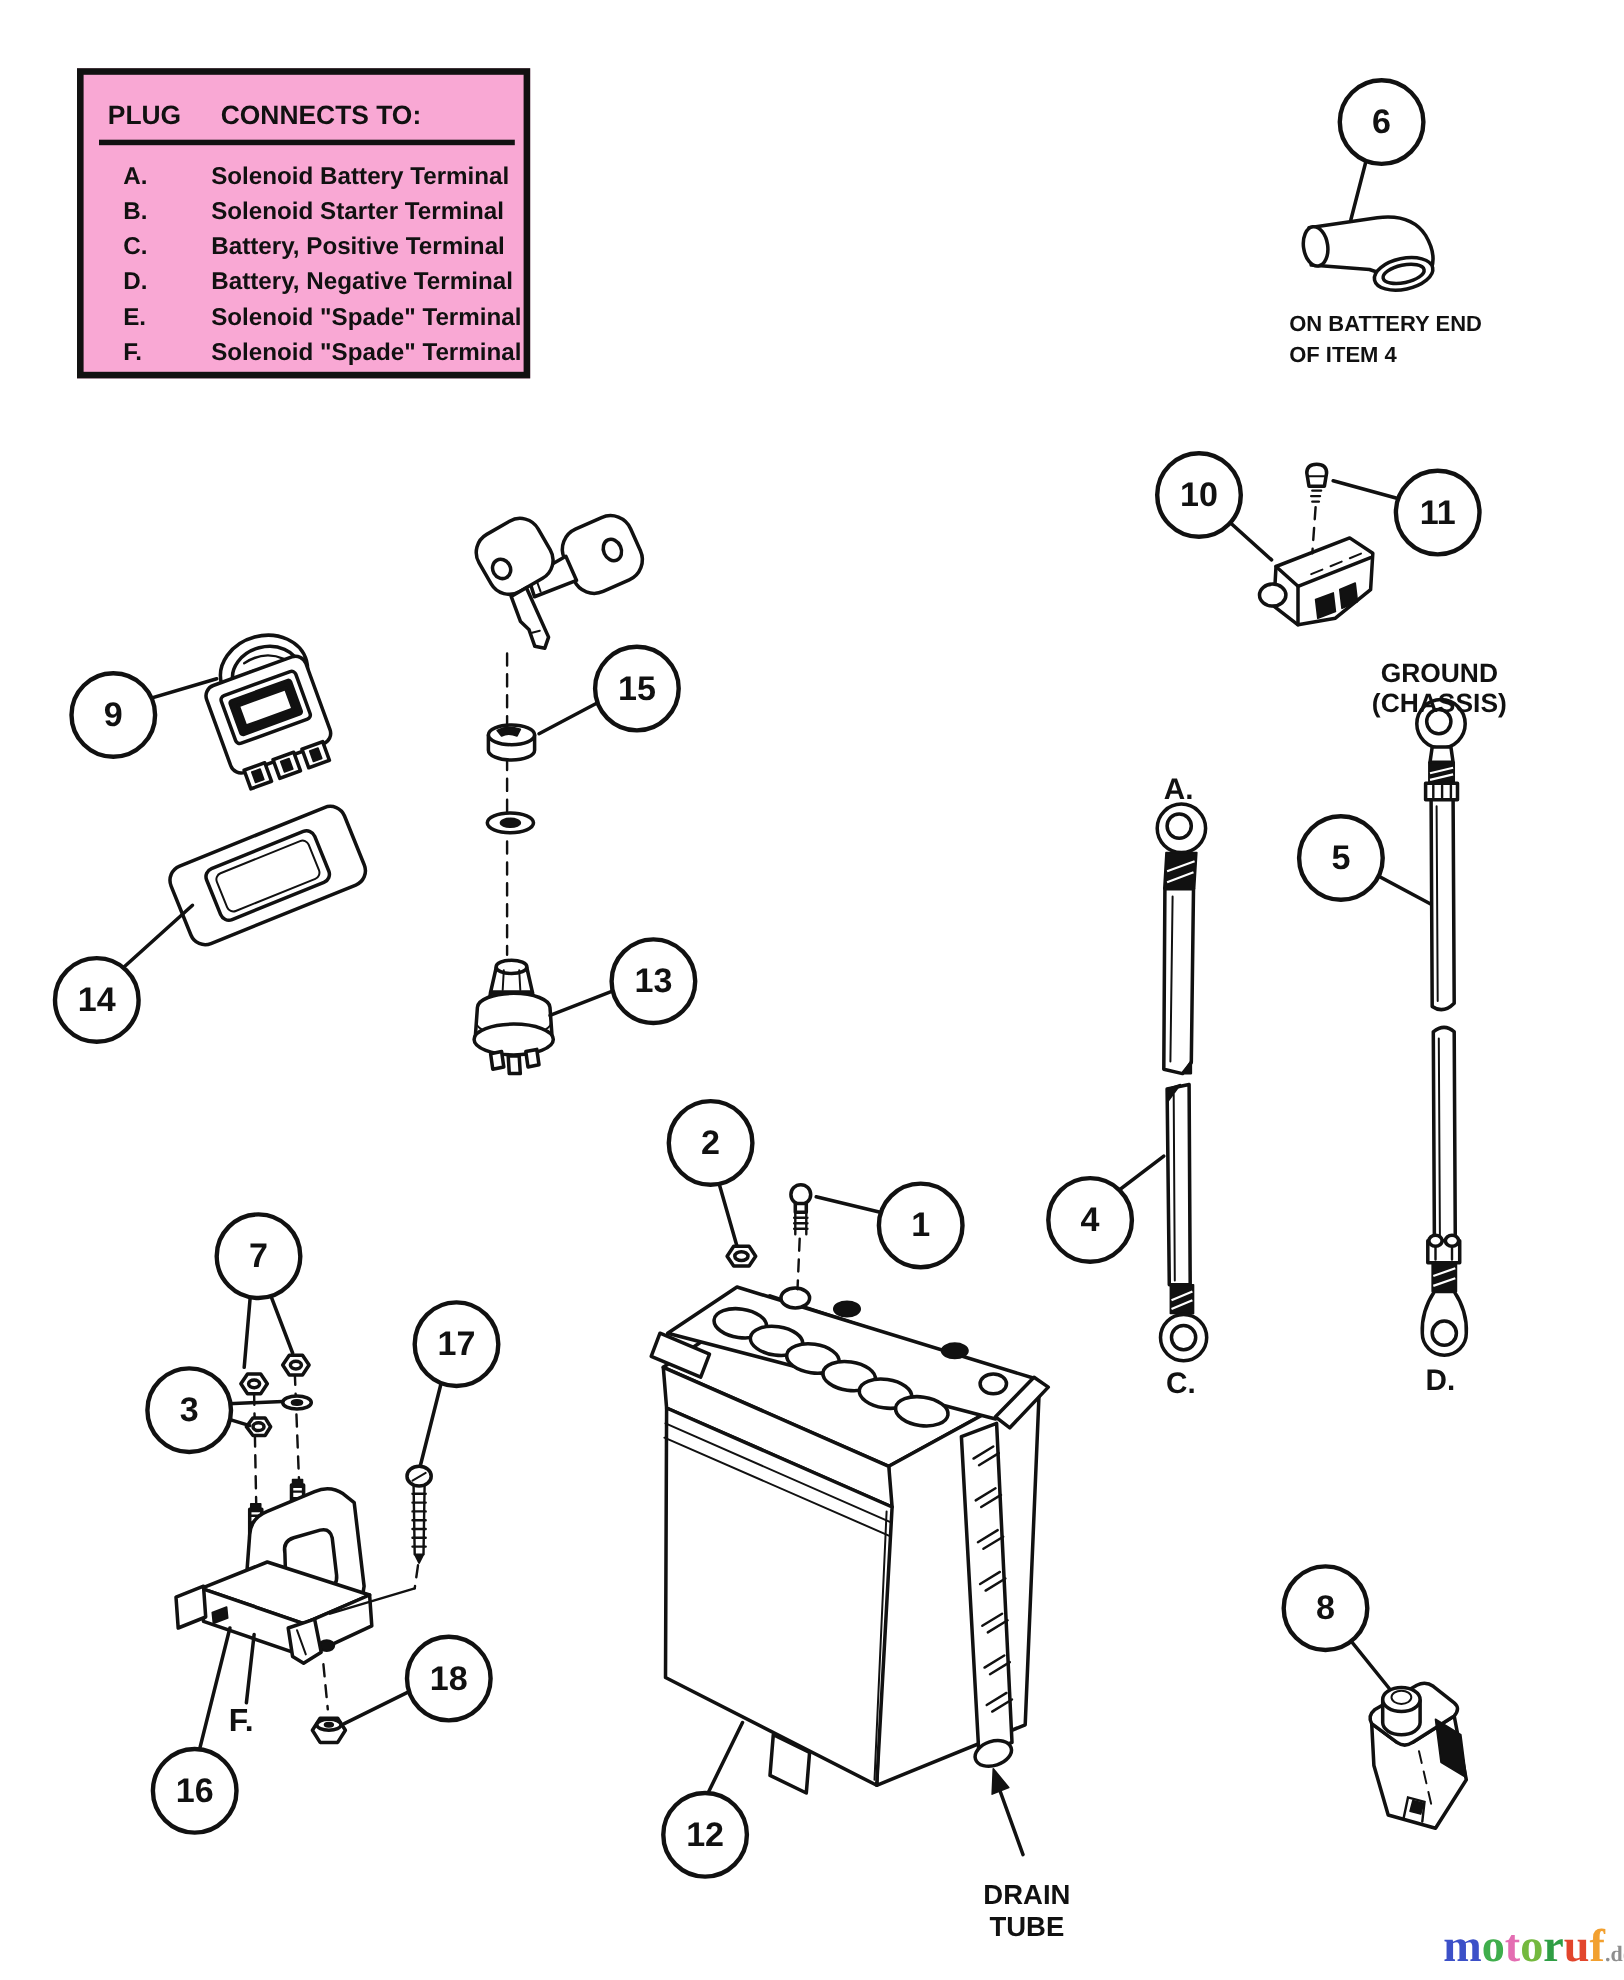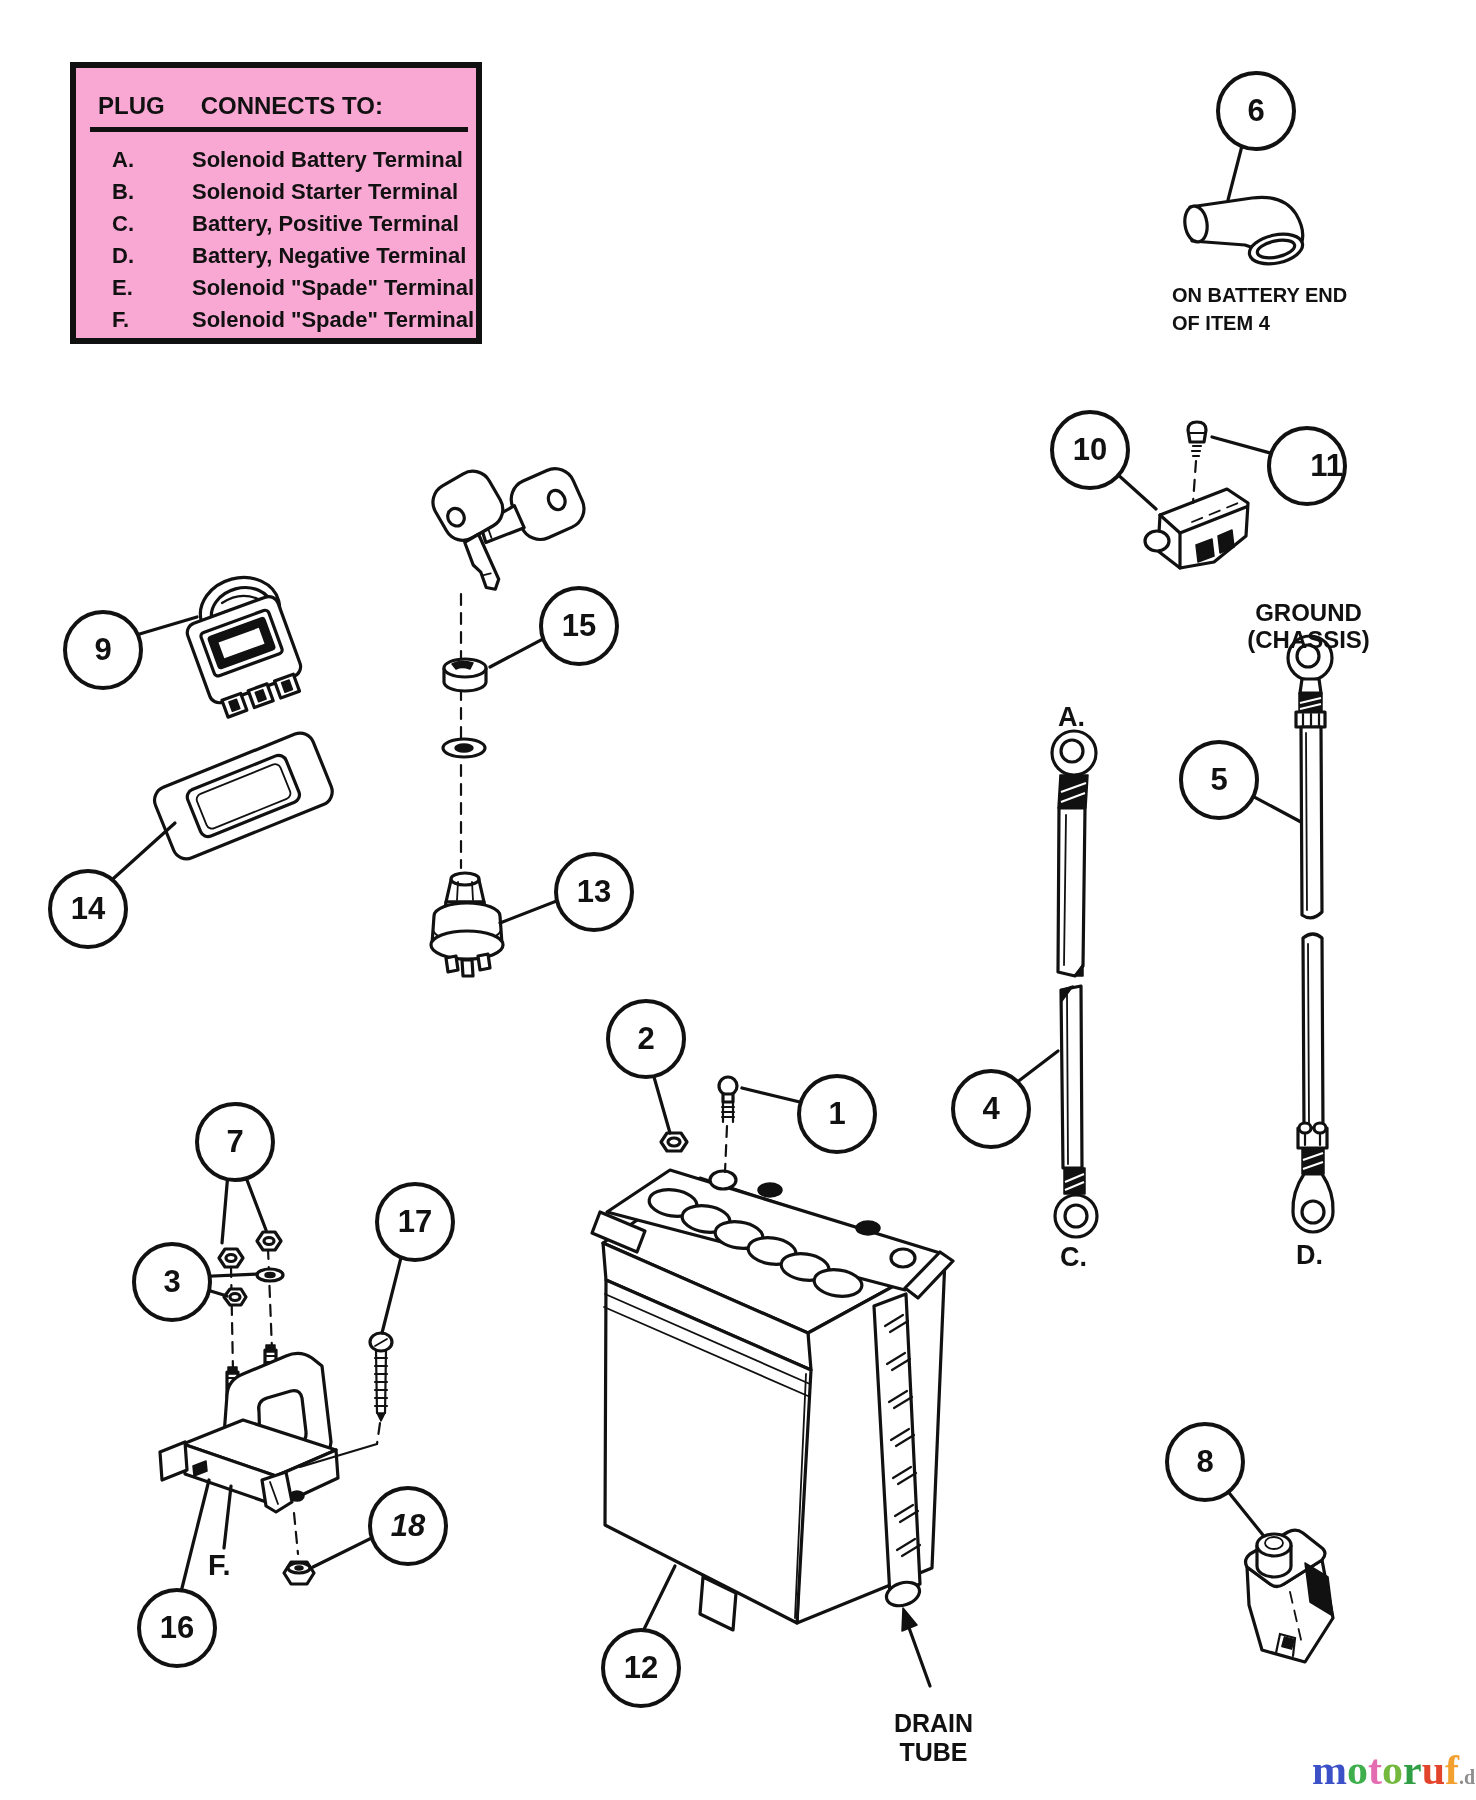--- a/index.html
+++ b/index.html
@@ -370,40 +370,40 @@
   </div>
 <div class="callout" style="left:1165px;top:1422px;">
     <span>8</span>
   </div>
 <div class="callout" style="left:63px;top:610px;">
     <span>9</span>
   </div>
 <div class="callout" style="left:1050px;top:410px;">
     <span>10</span>
   </div>
-<div class="callout" style="left:1267px;top:426px;justify-content:flex-end;">
+<div class="callout" style="left:1267px;top:426px;">
     <span>11</span>
   </div>
 <div class="callout" style="left:601px;top:1628px;">
     <span>12</span>
   </div>
 <div class="callout" style="left:554px;top:852px;">
     <span>13</span>
   </div>
 <div class="callout" style="left:48px;top:869px;">
     <span>14</span>
   </div>
 <div class="callout" style="left:539px;top:586px;">
     <span>15</span>
   </div>
 <div class="callout" style="left:137px;top:1588px;">
     <span>16</span>
   </div>
 <div class="callout" style="left:375px;top:1182px;">
     <span>17</span>
   </div>
-<div class="callout" style="left:368px;top:1486px;font-style:italic;">
+<div class="callout" style="left:368px;top:1486px;">
     <span>18</span>
   </div>
 
 <div class="watermark">
   <span style="color: rgb(60, 80, 200);">m</span><span style="color: rgb(63, 174, 76);">o</span><span style="color: rgb(228, 109, 178);">t</span><span style="color: rgb(116, 185, 62);">o</span><span style="color: rgb(47, 158, 68);">r</span><span style="color: rgb(226, 69, 44);">u</span><span style="color: rgb(242, 160, 47);">f</span><span class="wm-suffix" style="color: rgb(142, 142, 142);">.de</span>
 </div>
 
 </body></html>

